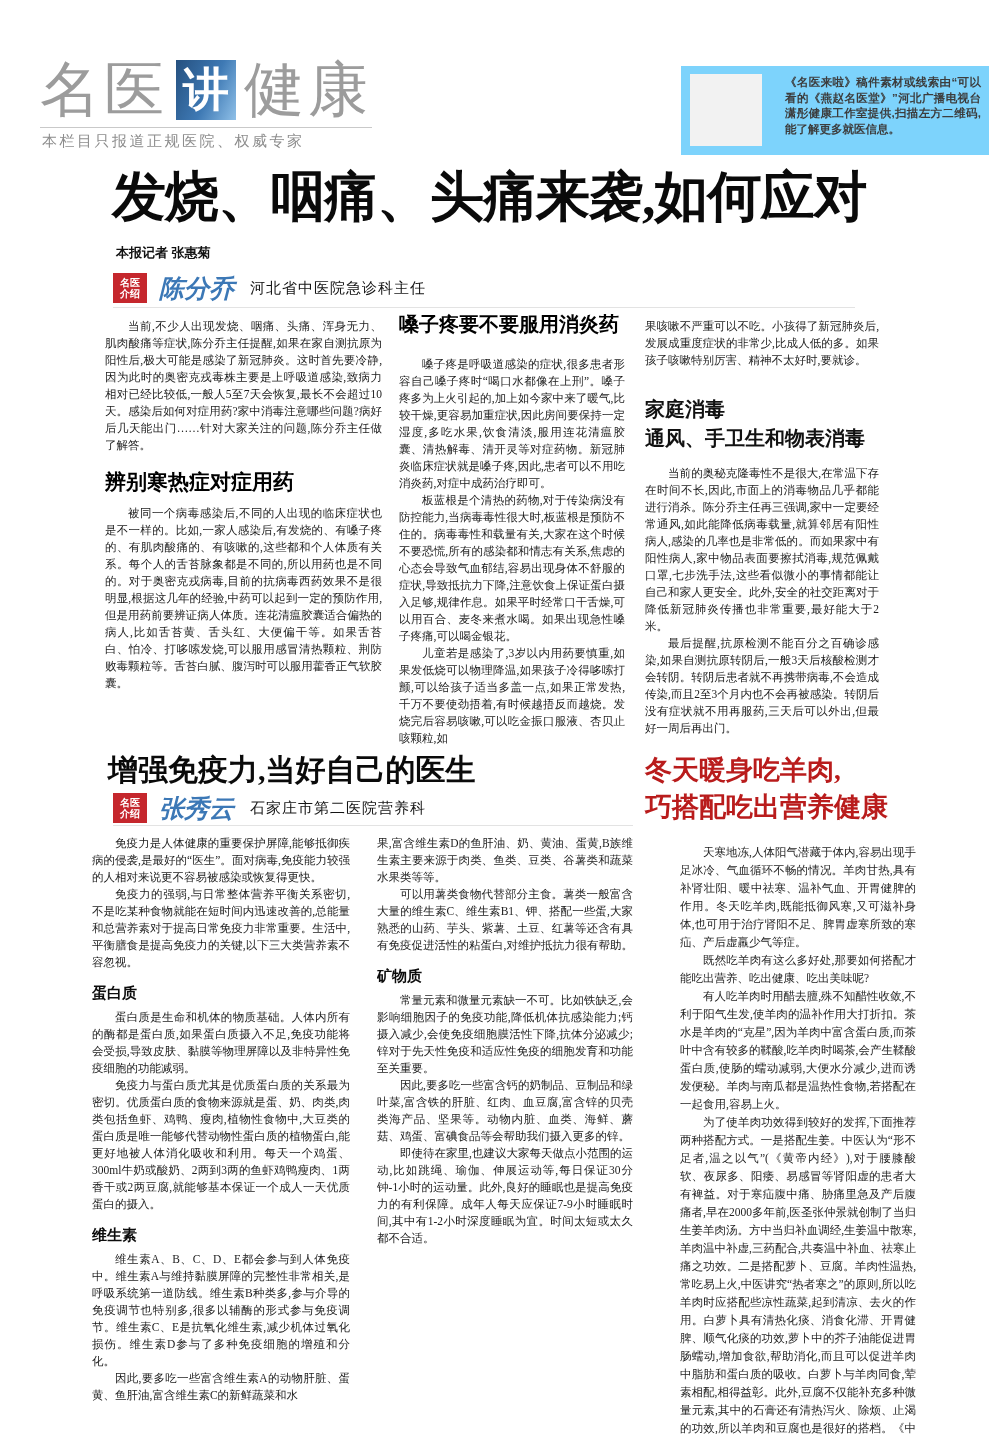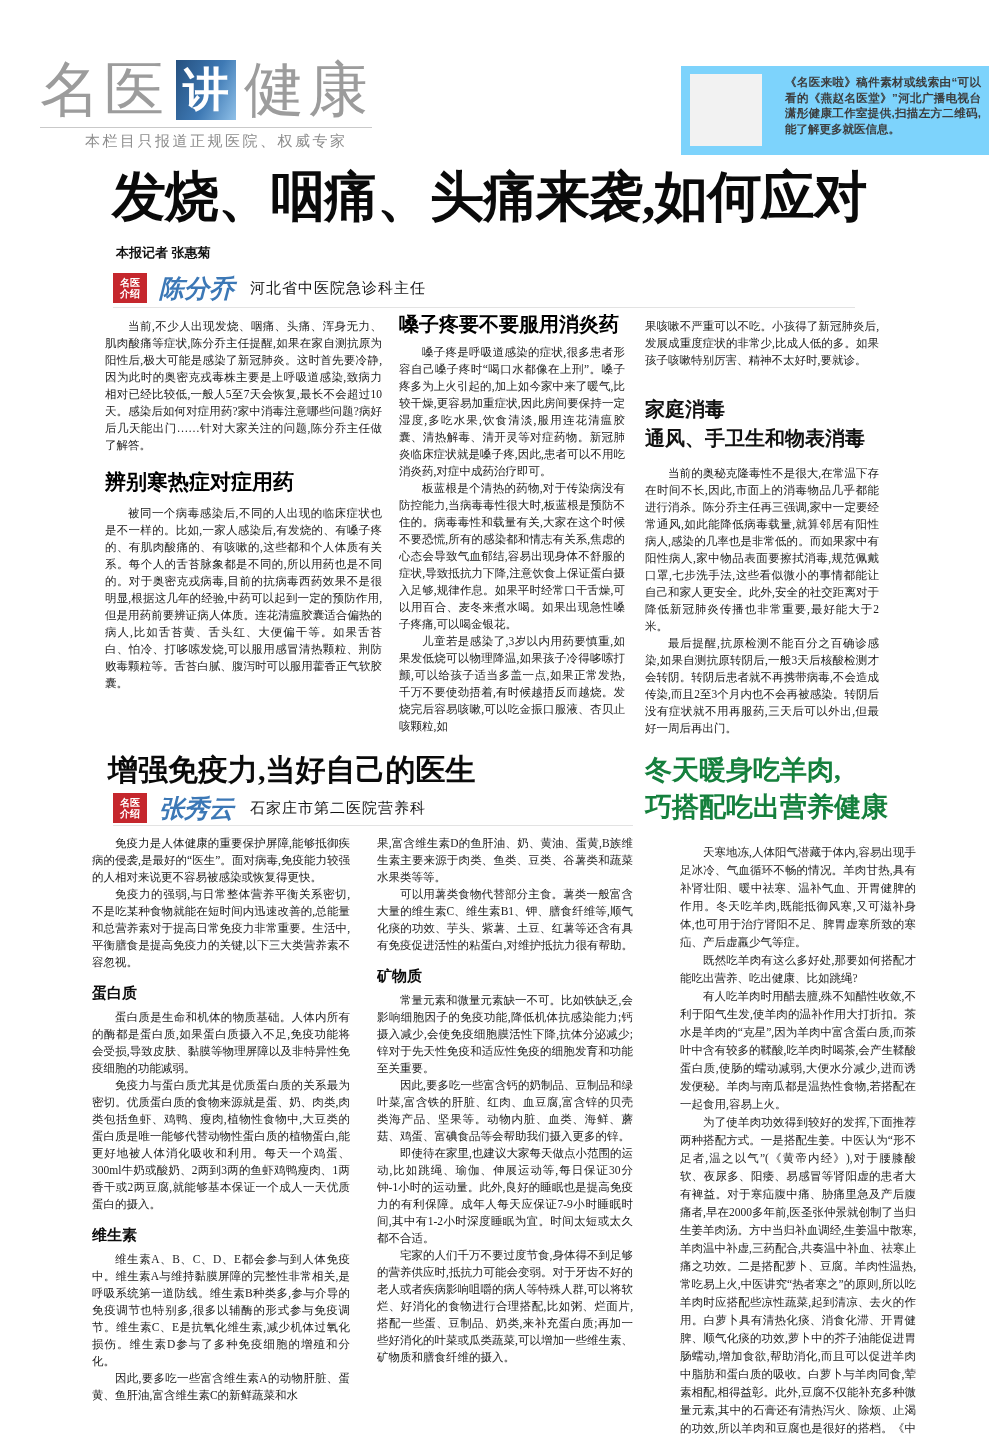--- a/index.html
+++ b/index.html
@@ -7,21 +7,21 @@
         font-family:"Liberation Serif","DejaVu Serif",serif;color:#1c1c1c;}
   .abs{position:absolute;}
 
   
   .masthead{left:40px;top:60px;display:flex;align-items:center;}
   .mast-word{font-size:60px;color:#9c9c9c;letter-spacing:4px;line-height:1;}
   .jiang-box{width:60px;height:60px;margin:0 8px;display:flex;align-items:center;justify-content:center;
              background:linear-gradient(115deg,#25507f 0%,#3e79b4 55%,#8fc0e8 100%);}
   .jiang-box span{color:#fff;font-size:46px;font-weight:700;line-height:1;}
   .mast-rule{left:40px;top:127px;width:332px;height:1px;background:#c9c9c9;}
-  .tagline{left:42px;top:132px;font-size:15px;color:#8d8d8d;letter-spacing:2.5px;margin-left:43px;}
+  .tagline{left:42px;top:132px;font-size:15px;color:#8d8d8d;letter-spacing:2.5px;}
 
   
   .infobox{left:681px;top:66px;width:308px;height:89px;background:#7dd3fc;}
   .qr{position:absolute;left:9px;top:8px;width:72px;height:72px;background:#f2f2f2;}
   .info-text{position:absolute;left:104px;top:9px;width:196px;
              font-family:"Liberation Sans","DejaVu Sans",sans-serif;
              font-weight:700;font-size:11.5px;line-height:15.5px;color:#3c3c3c;text-align:justify;}
 
   
   .headline1{left:112px;top:168px;width:760px;font-size:54px;font-weight:900;color:#0a0a0a;
@@ -35,39 +35,39 @@
          font-family:"Liberation Sans",sans-serif;font-weight:700;font-size:10px;line-height:1.15;
          display:flex;flex-direction:column;align-items:center;justify-content:center;}
   .doc-name{font-size:25px;font-weight:700;font-style:italic;color:#3c78b6;margin:0 16px 0 12px;
             line-height:1;}
   .doc-title{font-size:15px;color:#141414;letter-spacing:1px;}
 
   .col{position:absolute;overflow:hidden;}
   p.body{margin:0;font-size:11.5px;line-height:17px;text-align:justify;text-indent:2em;color:#1c1c1c;}
   p.noindent{text-indent:0;}
   .h2{font-size:21px;font-weight:900;color:#000;margin:16px 0 10px;line-height:1.2;}
-  .h2.first{margin-top:0;margin-bottom:8px;font-size:20px;}
+  .h2.first{margin-top:0;margin-bottom:20px;font-size:20px;}
   .h2sans{font-family:"Liberation Sans","DejaVu Sans",sans-serif;font-weight:700;font-size:20px;
           line-height:1.45;color:#111;margin:26px 0 12px;}
   .subhead{font-family:"Liberation Sans",sans-serif;font-weight:700;font-size:15px;color:#0d0d0d;
            margin:13px 0 6px;}
 
   .a1c1{left:105px;top:318px;width:277px;height:428px;}
   .a1c2{left:399px;top:312px;width:226px;height:438px;}
   .a1c3{left:645px;top:318px;width:234px;height:426px;}
 
   
   .headline2{left:108px;top:750px;width:540px;font-size:30px;font-weight:900;color:#0a0a0a;
              white-space:nowrap;}
   .a2c1{left:92px;top:835px;width:258px;height:599px;}
   .a2c2{left:377px;top:835px;width:256px;height:599px;}
 
   
   .headline3{left:645px;top:752px;width:300px;font-size:27px;font-weight:900;line-height:37px;
-             color:#15803d;}
+             color:#b91c1c;}
   .a3body{left:680px;top:843px;width:236px;height:591px;}
   .a3body p.body{font-size:11.5px;line-height:18px;color:#242424;}
 </style>
 </head>
 <body>
 
 <div class="page">
 
   <div class="abs masthead">
     <span class="mast-word">名医</span>
@@ -136,33 +136,32 @@
     <div class="subhead">蛋白质</div>
     <p class="body">蛋白质是生命和机体的物质基础。人体内所有的酶都是蛋白质,如果蛋白质摄入不足,免疫功能将会受损,导致皮肤、黏膜等物理屏障以及非特异性免疫细胞的功能减弱。</p>
     <p class="body">免疫力与蛋白质尤其是优质蛋白质的关系最为密切。优质蛋白质的食物来源就是蛋、奶、肉类,肉类包括鱼虾、鸡鸭、瘦肉,植物性食物中,大豆类的蛋白质是唯一能够代替动物性蛋白质的植物蛋白,能更好地被人体消化吸收和利用。每天一个鸡蛋、300ml牛奶或酸奶、2两到3两的鱼虾鸡鸭瘦肉、1两香干或2两豆腐,就能够基本保证一个成人一天优质蛋白的摄入。</p>
     <div class="subhead">维生素</div>
     <p class="body">维生素A、B、C、D、E都会参与到人体免疫中。维生素A与维持黏膜屏障的完整性非常相关,是呼吸系统第一道防线。维生素B种类多,参与介导的免疫调节也特别多,很多以辅酶的形式参与免疫调节。维生素C、E是抗氧化维生素,减少机体过氧化损伤。维生素D参与了多种免疫细胞的增殖和分化。</p>
     <p class="body">因此,要多吃一些富含维生素A的动物肝脏、蛋黄、鱼肝油,富含维生素C的新鲜蔬菜和水</p>
   </div>
 
   <div class="col a2c2">
     <p class="body noindent">果,富含维生素D的鱼肝油、奶、黄油、蛋黄,B族维生素主要来源于肉类、鱼类、豆类、谷薯类和蔬菜水果类等等。</p>
-    <p class="body">可以用薯类食物代替部分主食。薯类一般富含大量的维生素C、维生素B1、钾、膳食纤维等,顺气化痰的功效、芋头、紫薯、土豆、红薯等还含有具有免疫促进活性的粘蛋白,对维护抵抗力很有帮助。</p>
+    <p class="body">可以用薯类食物代替部分主食。薯类一般富含大量的维生素C、维生素B1、钾、搭配一些蛋,大家熟悉的山药、芋头、紫薯、土豆、红薯等还含有具有免疫促进活性的粘蛋白,对维护抵抗力很有帮助。</p>
     <div class="subhead">矿物质</div>
     <p class="body">常量元素和微量元素缺一不可。比如铁缺乏,会影响细胞因子的免疫功能,降低机体抗感染能力;钙摄入减少,会使免疫细胞膜活性下降,抗体分泌减少;锌对于先天性免疫和适应性免疫的细胞发育和功能至关重要。</p>
     <p class="body">因此,要多吃一些富含钙的奶制品、豆制品和绿叶菜,富含铁的肝脏、红肉、血豆腐,富含锌的贝壳类海产品、坚果等。动物内脏、血类、海鲜、蘑菇、鸡蛋、富碘食品等会帮助我们摄入更多的锌。</p>
     <p class="body">即使待在家里,也建议大家每天做点小范围的运动,比如跳绳、瑜伽、伸展运动等,每日保证30分钟-1小时的运动量。此外,良好的睡眠也是提高免疫力的有利保障。成年人每天应保证7-9小时睡眠时间,其中有1-2小时深度睡眠为宜。时间太短或太久都不合适。</p>
-    <p class="body">宅家的人们千万不要过度节食,身体得不到足够的营养供应时,抵抗力可能会变弱。对于牙齿不好的老人或者疾病影响咀嚼的病人等特殊人群,可以将软烂、好消化的食物进行合理搭配,比如粥、烂面片,搭配一些蛋、豆制品、奶类,来补充蛋白质;再加一些好消化的叶菜或瓜类蔬菜,可以增加一些维生素、矿物质和膳食纤维的摄入。</p>
   </div>
 
   <div class="abs headline3">
     <div>冬天暖身吃羊肉,</div>
     <div>巧搭配吃出营养健康</div>
   </div>
 
   <div class="col a3body">
     <p class="body">天寒地冻,人体阳气潜藏于体内,容易出现手足冰冷、气血循环不畅的情况。羊肉甘热,具有补肾壮阳、暖中祛寒、温补气血、开胃健脾的作用。冬天吃羊肉,既能抵御风寒,又可滋补身体,也可用于治疗肾阳不足、脾胃虚寒所致的寒疝、产后虚羸少气等症。</p>
-    <p class="body">既然吃羊肉有这么多好处,那要如何搭配才能吃出营养、吃出健康、比如跳绳?</p>
+    <p class="body">既然吃羊肉有这么多好处,那要如何搭配才能吃出营养、吃出健康、吃出美味呢?</p>
     <p class="body">有人吃羊肉时用醋去膻,殊不知醋性收敛,不利于阳气生发,使羊肉的温补作用大打折扣。茶水是羊肉的“克星”,因为羊肉中富含蛋白质,而茶叶中含有较多的鞣酸,吃羊肉时喝茶,会产生鞣酸蛋白质,使肠的蠕动减弱,大便水分减少,进而诱发便秘。羊肉与南瓜都是温热性食物,若搭配在一起食用,容易上火。</p>
     <p class="body">为了使羊肉功效得到较好的发挥,下面推荐两种搭配方式。一是搭配生姜。中医认为“形不足者,温之以气”(《黄帝内经》),对于腰膝酸软、夜尿多、阳痿、易感冒等肾阳虚的患者大有裨益。对于寒疝腹中痛、胁痛里急及产后腹痛者,早在2000多年前,医圣张仲景就创制了当归生姜羊肉汤。方中当归补血调经,生姜温中散寒,羊肉温中补虚,三药配合,共奏温中补血、祛寒止痛之功效。二是搭配萝卜、豆腐。羊肉性温热,常吃易上火,中医讲究“热者寒之”的原则,所以吃羊肉时应搭配些凉性蔬菜,起到清凉、去火的作用。白萝卜具有清热化痰、消食化滞、开胃健脾、顺气化痰的功效,萝卜中的芥子油能促进胃肠蠕动,增加食欲,帮助消化,而且可以促进羊肉中脂肪和蛋白质的吸收。白萝卜与羊肉同食,荤素相配,相得益彰。此外,豆腐不仅能补充多种微量元素,其中的石膏还有清热泻火、除烦、止渴的功效,所以羊肉和豆腐也是很好的搭档。《中国中医药报》</p>
   </div>
 
 </div>
 
 </body></html>

